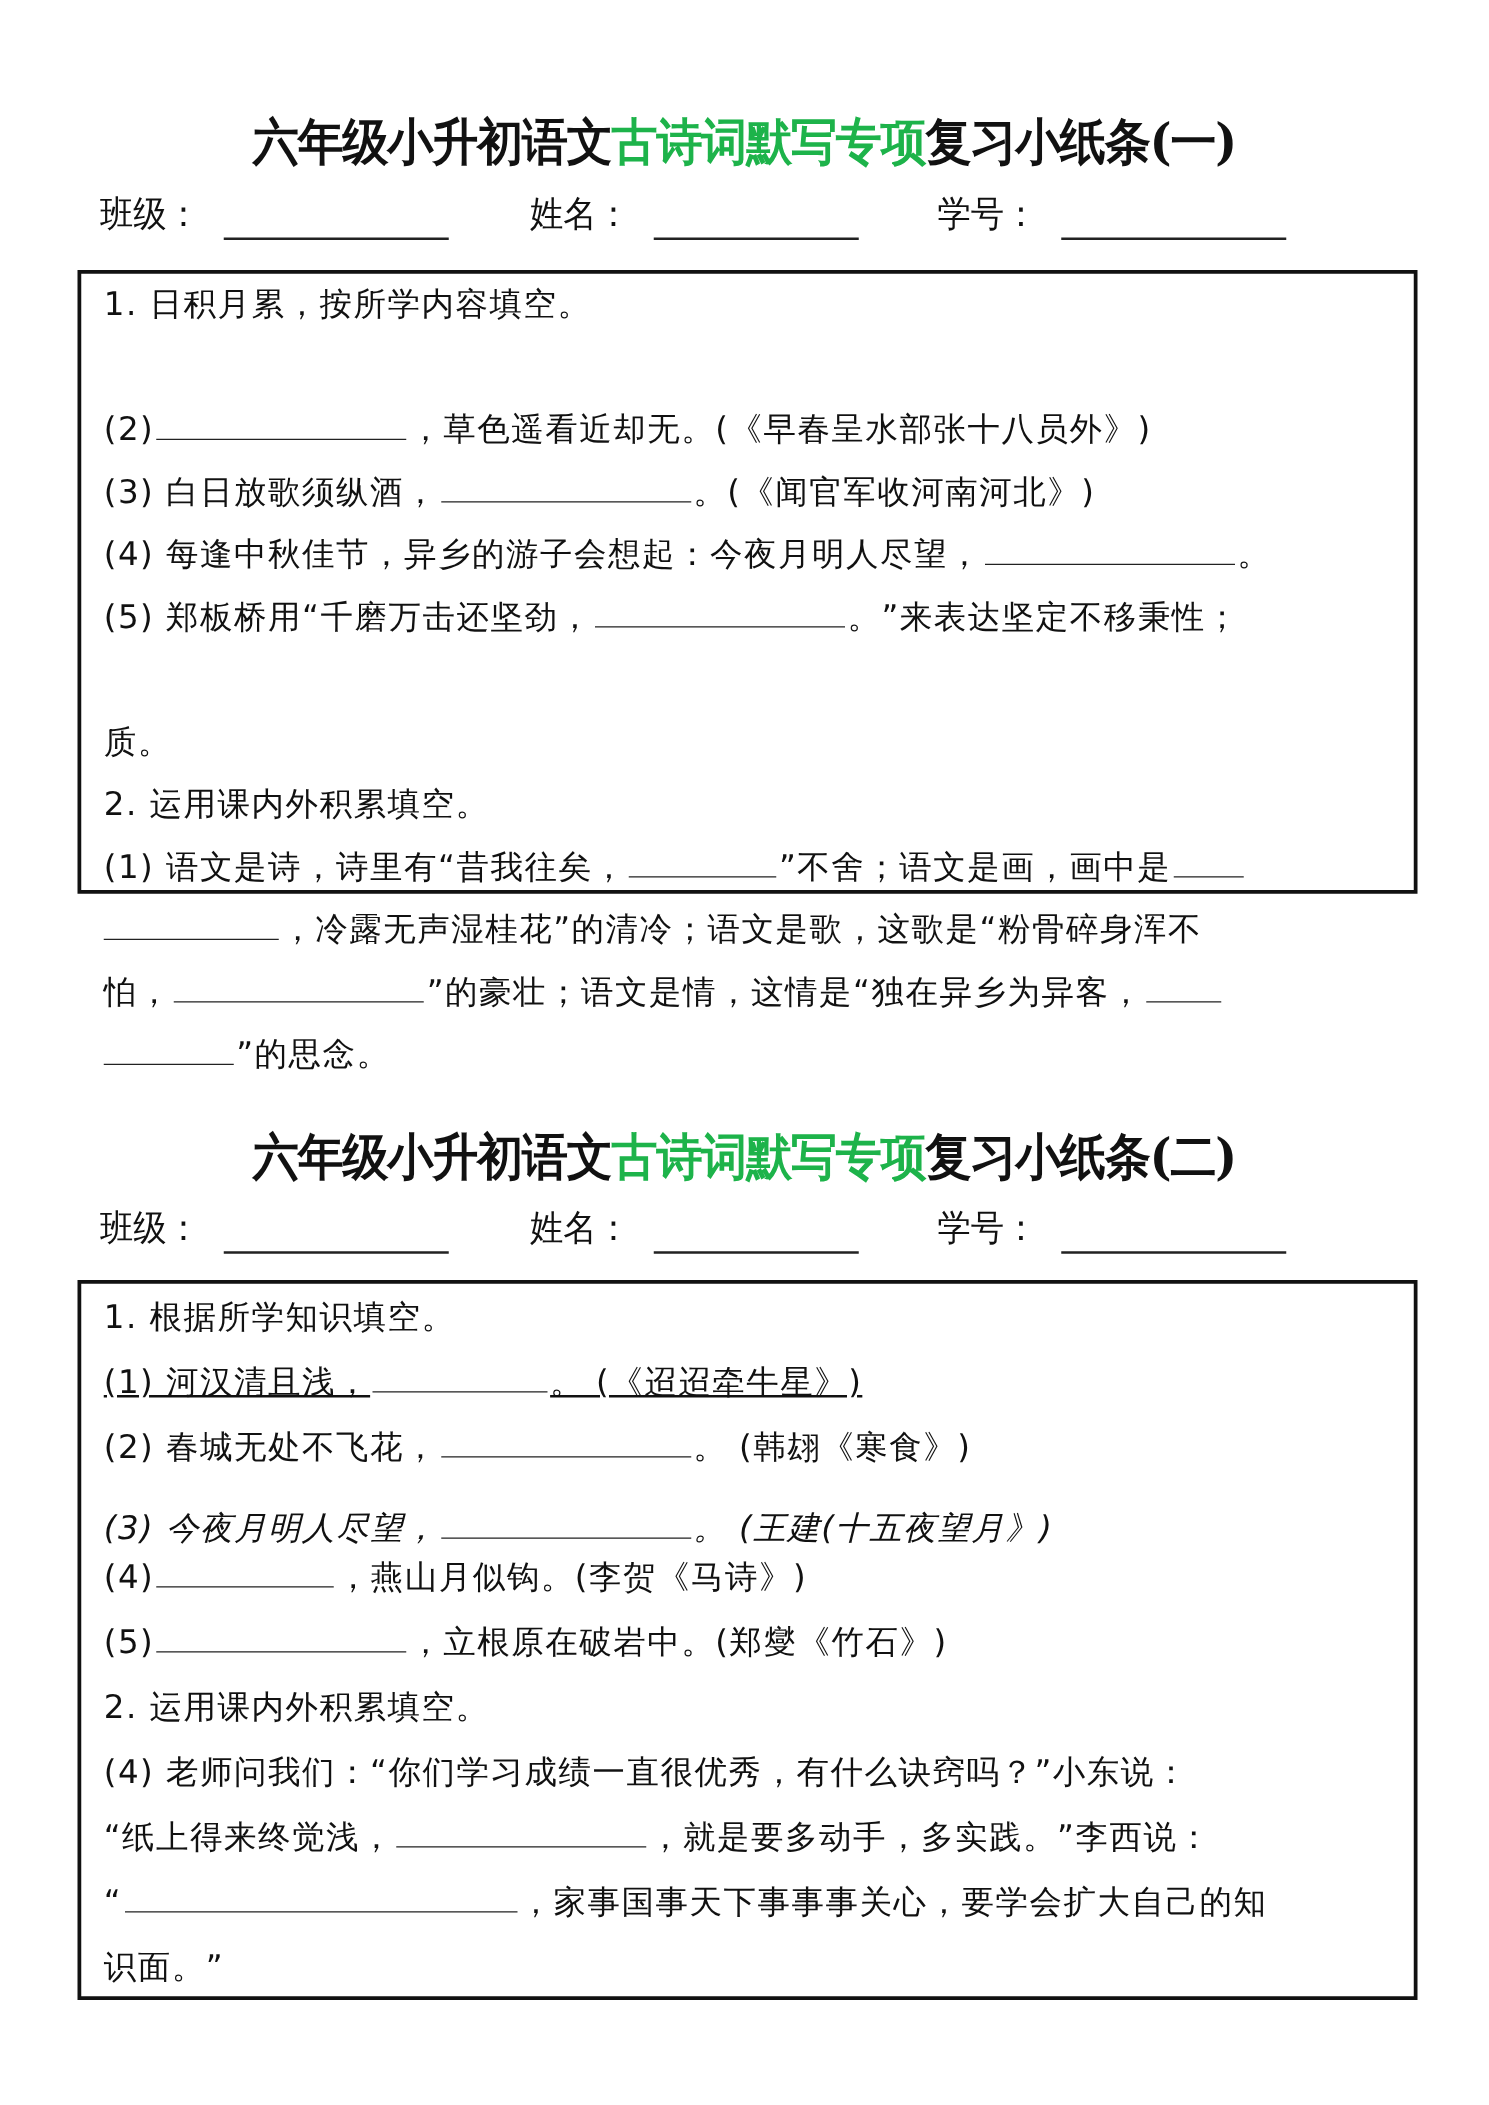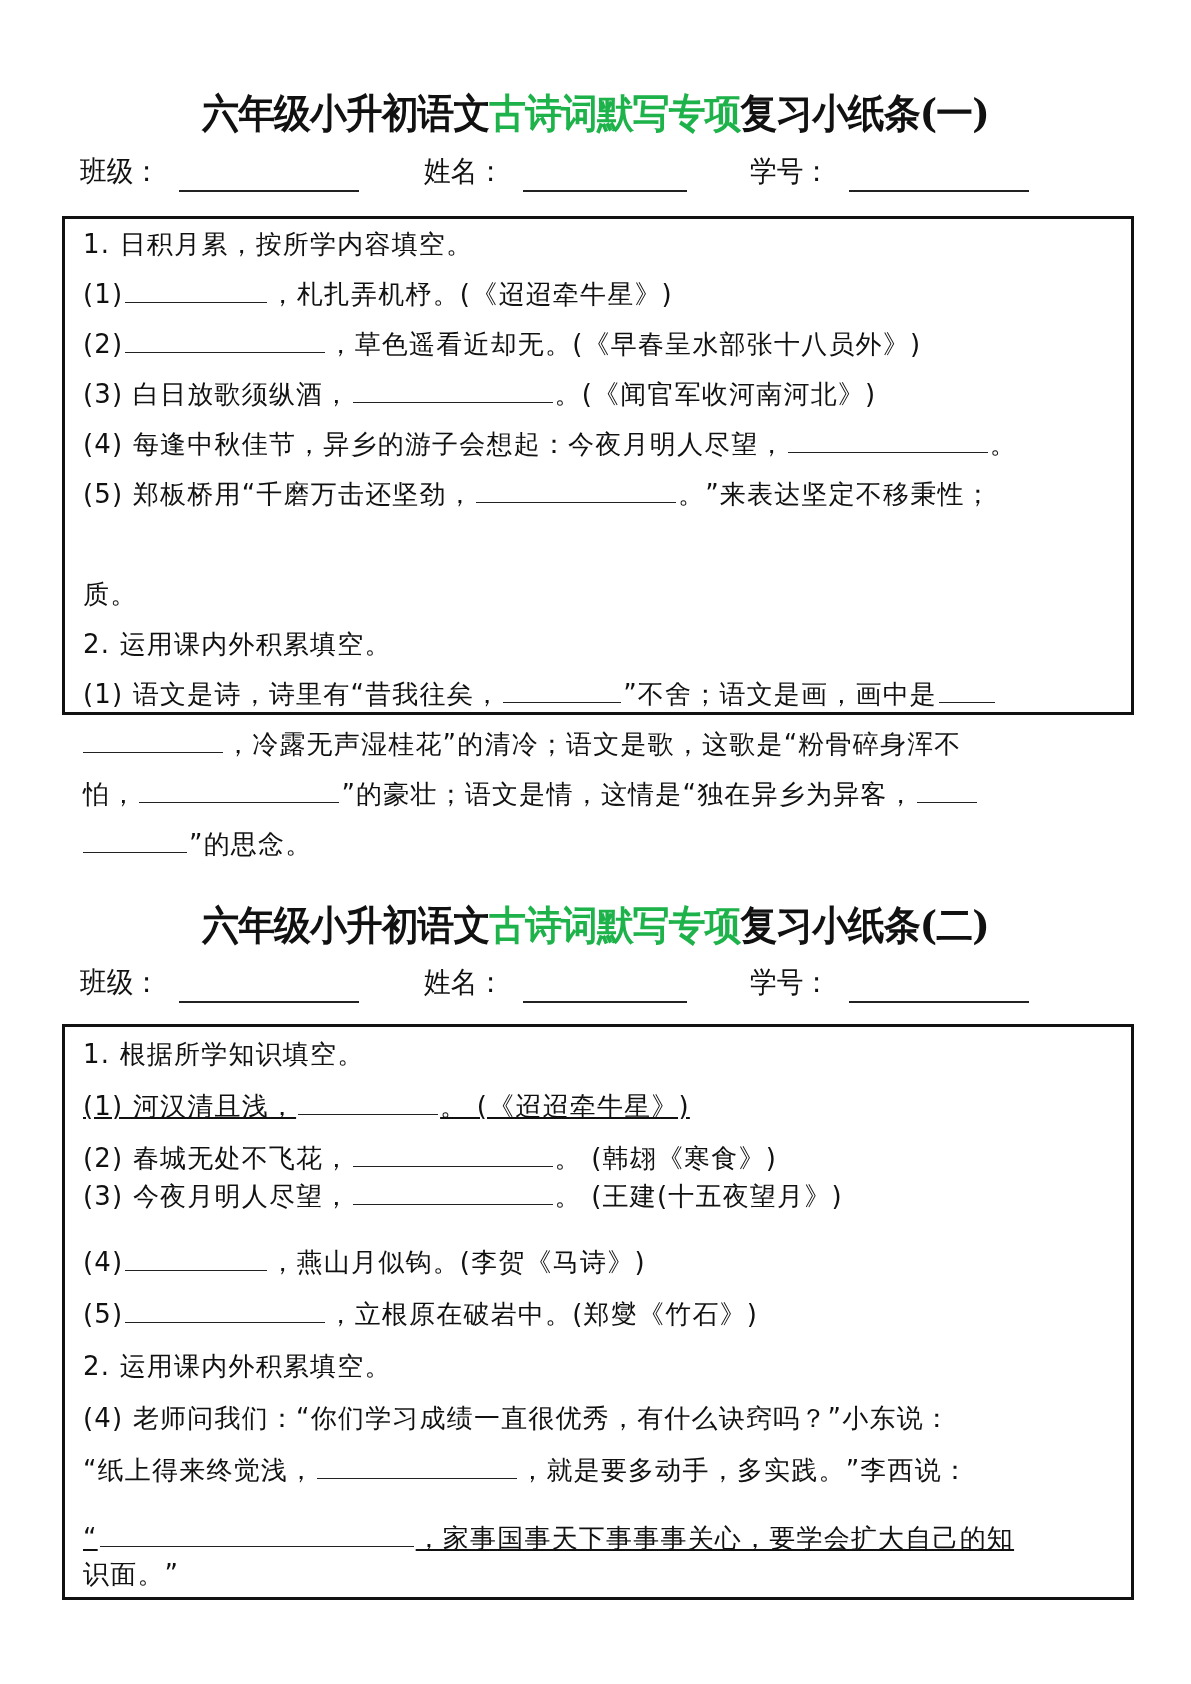--- a/index.html
+++ b/index.html
@@ -56,21 +56,20 @@
     <span class="blank" style="width:164px;"></span>
   </div>
   <div class="field" style="left:670px;">
     <span class="label">学号：</span>
     <span class="blank" style="width:180px;"></span>
   </div>
 </div>
 
 <div class="box" style="top:216px; height:499px;">
   <div class="line" style="top:0px;"><span>1. 日积月累，按所学内容填空。</span></div>
-  <div class="line" style="top:50px;"><span>(1)</span><span class="b" style="width:142px;"></span><span>，札扎弄机杼。(《迢迢牵牛星》)</span></div>
   <div class="line" style="top:100px;"><span>(2)</span><span class="b" style="width:200px;"></span><span>，草色遥看近却无。(《早春呈水部张十八员外》)</span></div>
   <div class="line" style="top:150px;"><span>(3) 白日放歌须纵酒，</span><span class="b" style="width:200px;"></span><span>。(《闻官军收河南河北》)</span></div>
   <div class="line" style="top:200px;"><span>(4) 每逢中秋佳节，异乡的游子会想起：今夜月明人尽望，</span><span class="b" style="width:200px;"></span><span>。</span></div>
   <div class="line" style="top:250px;"><span>(5) 郑板桥用“千磨万击还坚劲，</span><span class="b" style="width:200px;"></span><span>。”来表达坚定不移秉性；</span></div>
   <div class="line" style="top:350px;"><span>质。</span></div>
   <div class="line" style="top:400px;"><span>2. 运用课内外积累填空。</span></div>
   <div class="line" style="top:450px;"><span>(1) 语文是诗，诗里有“昔我往矣，</span><span class="b" style="width:118px;"></span><span>”不舍；语文是画，画中是</span><span class="b" style="width:56px;"></span></div>
   <div class="line" style="top:500px;"><span class="b" style="width:140px; margin-left:0;"></span><span>，冷露无声湿桂花”的清冷；语文是歌，这歌是“粉骨碎身浑不</span></div>
   <div class="line" style="top:600px;"><span class="b" style="width:104px; margin-left:0;"></span><span>”的思念。</span></div>
   <div class="line" style="top:550px;"><span>怕，</span><span class="b" style="width:200px;"></span><span>”的豪壮；语文是情，这情是“独在异乡为异客，</span><span class="b" style="width:60px;"></span></div>
@@ -92,21 +91,21 @@
   <div class="field" style="left:670px;">
     <span class="label">学号：</span>
     <span class="blank" style="width:180px;"></span>
   </div>
 </div>
 
 <div class="box" style="top:1024px; height:576px;">
   <div class="line" style="top:2px;"><span>1. 根据所学知识填空。</span></div>
   <div class="line" style="top:54px;text-decoration:underline;"><span>(1) 河汉清且浅，</span><span class="b" style="width:140px;"></span><span>。 (《迢迢牵牛星》)</span></div>
   <div class="line" style="top:106px;"><span>(2) 春城无处不飞花，</span><span class="b" style="width:200px;"></span><span>。 (韩翃《寒食》)</span></div>
-  <div class="line" style="top:144px;"><span>(3) 今夜月明人尽望，</span><span class="b" style="width:200px;"></span><span>。 (王建(十五夜望月》)</span></div>
+  <div class="line" style="top:171px;font-style:italic;"><span>(3) 今夜月明人尽望，</span><span class="b" style="width:200px;"></span><span>。 (王建(十五夜望月》)</span></div>
   <div class="line" style="top:210px;"><span>(4)</span><span class="b" style="width:142px;"></span><span>，燕山月似钩。(李贺《马诗》)</span></div>
   <div class="line" style="top:262px;"><span>(5)</span><span class="b" style="width:200px;"></span><span>，立根原在破岩中。(郑燮《竹石》)</span></div>
   <div class="line" style="top:314px;"><span>2. 运用课内外积累填空。</span></div>
   <div class="line" style="top:366px;"><span>(4) 老师问我们：“你们学习成绩一直很优秀，有什么诀窍吗？”小东说：</span></div>
   <div class="line" style="top:418px;"><span> “纸上得来终觉浅，</span><span class="b" style="width:200px;"></span><span>，就是要多动手，多实践。”李西说：</span></div>
-  <div class="line" style="top:486px;text-decoration:underline;"><span> “</span><span class="b" style="width:314px;"></span><span>，家事国事天下事事事关心，要学会扩大自己的知</span></div>
+  <div class="line" style="top:470px;"><span> “</span><span class="b" style="width:314px;"></span><span>，家事国事天下事事事关心，要学会扩大自己的知</span></div>
   <div class="line" style="top:522px;"><span>识面。”</span></div>
 </div>
 
 </body></html>

